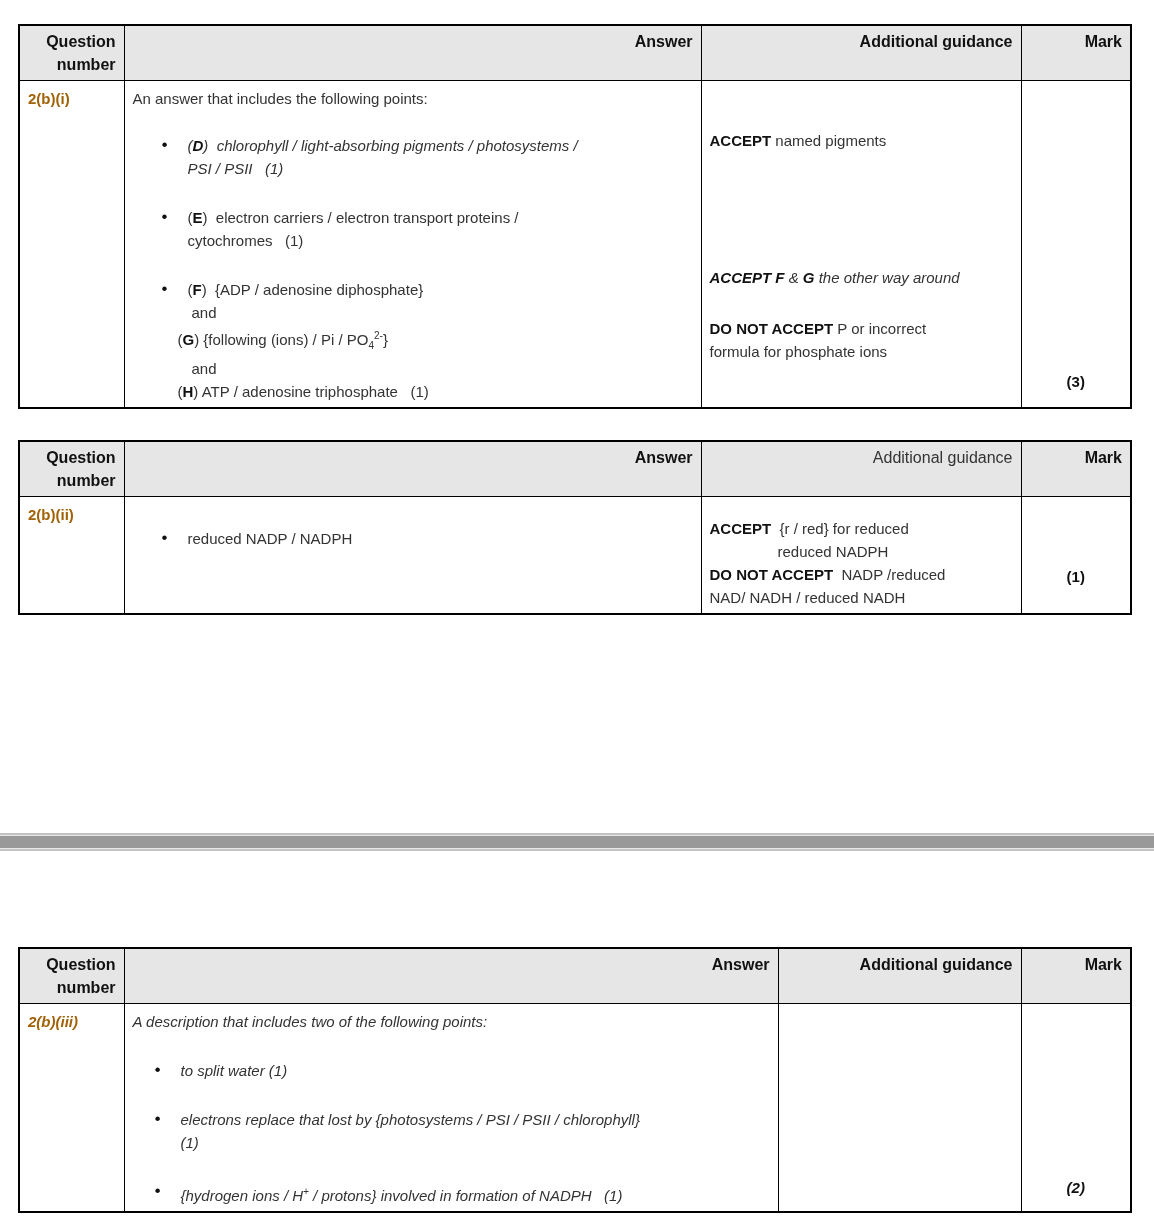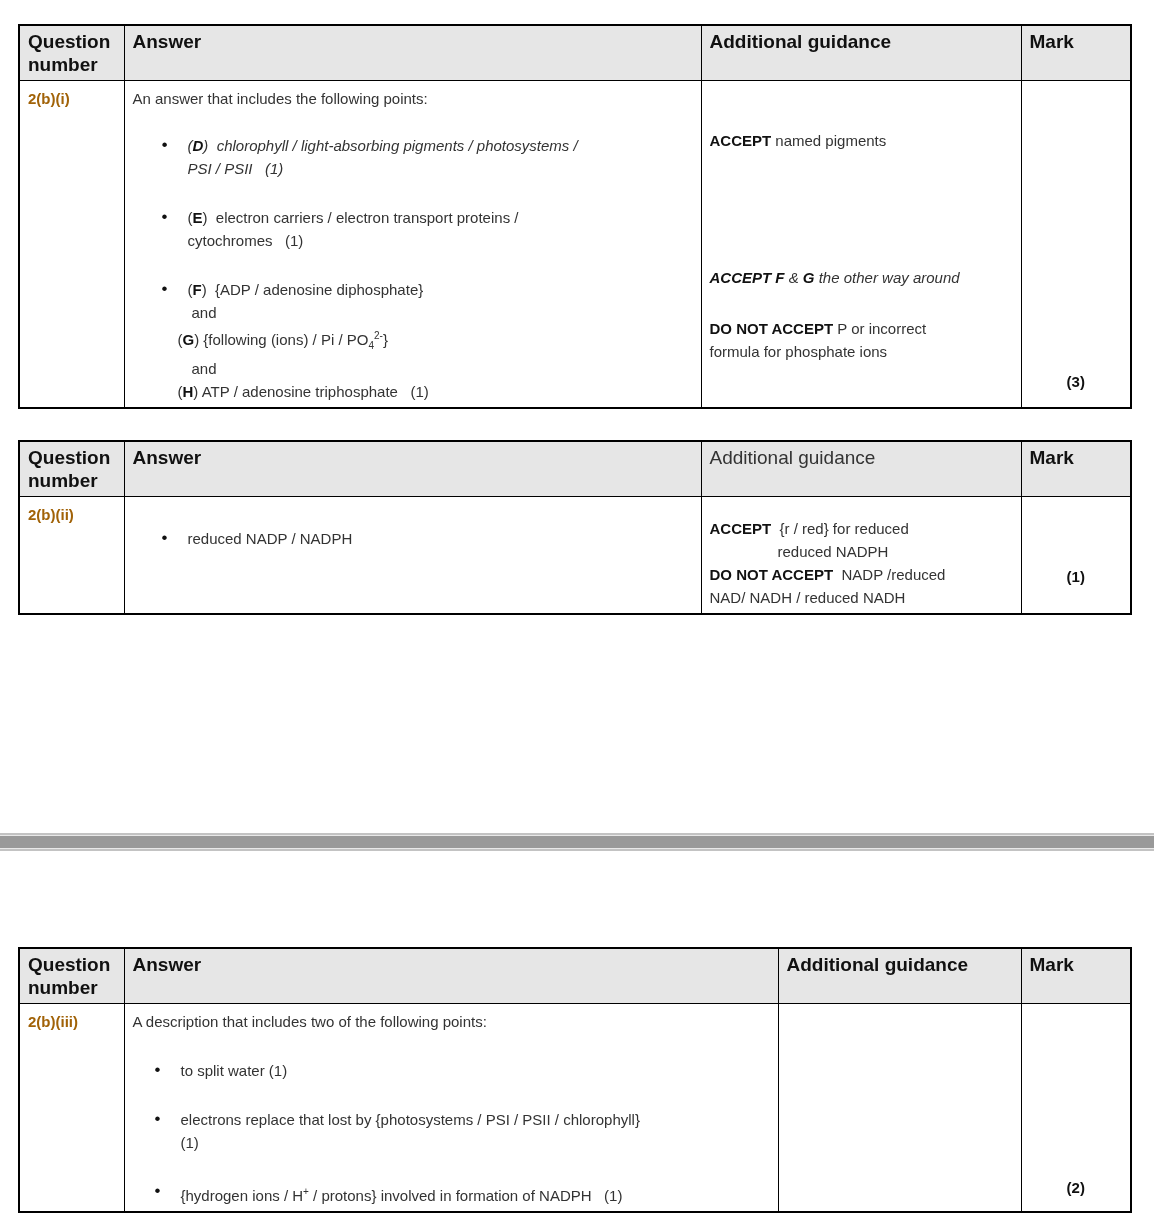--- a/index.html
+++ b/index.html
@@ -3,31 +3,31 @@
 <meta charset="utf-8">
 <style>
   html,body { margin:0; padding:0; background:#ffffff; }
   .page {
     position:relative; width:1154px; height:1226px; background:#ffffff;
     font-family:"Liberation Sans","DejaVu Sans",sans-serif;
     color:#333333; font-size:15px; line-height:23px;
   }
   table { border-collapse:collapse; table-layout:fixed; border:2px solid #000; position:absolute; left:18px; }
   th, td { border:1px solid #000; vertical-align:top; padding:4px 8px; overflow:hidden; }
-  th { background:#e6e6e6; text-align:left; font-weight:700; color:#111; font-size:19px; }
+  th { background:#e6e6e6; text-align:right; font-weight:700; color:#111; font-size:16px; }
   th.normal { font-weight:400; color:#333; }
   tr.hdr { height:48px; }
   .qnum { font-weight:700; color:#a16207; }
   b { font-weight:700; color:#111; }
   .t1 { top:24px; }
   .t2 { top:440px; }
   .t3 { top:947px; }
   .t1 tr.body { height:326px; }
   .t2 tr.body { height:115px; }
-  .t3 tr.body { height:164px; }
+  .t3 tr.body { height:164px;font-style:italic; }
 
   ul.pts { list-style:none; margin:0; padding:0 0 0 29px; }
   ul.pts li { position:relative; padding-left:26px; margin-top:26px; }
   ul.pts li::before { content:"\2022"; position:absolute; left:0; top:-1px; font-size:17px; color:#111; }
   .t3 ul.pts { padding-left:22px; }
   .line { white-space:pre; }
   .cell-pad { padding-top:2px; }
 
   
   .g1 { margin-top:44px; white-space:pre; }

